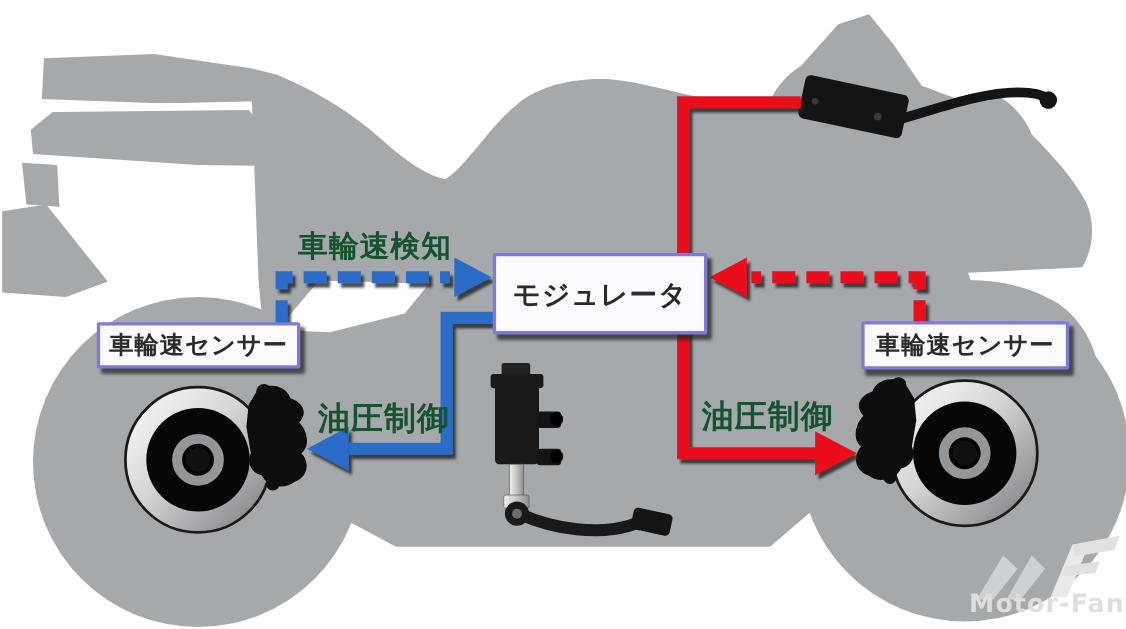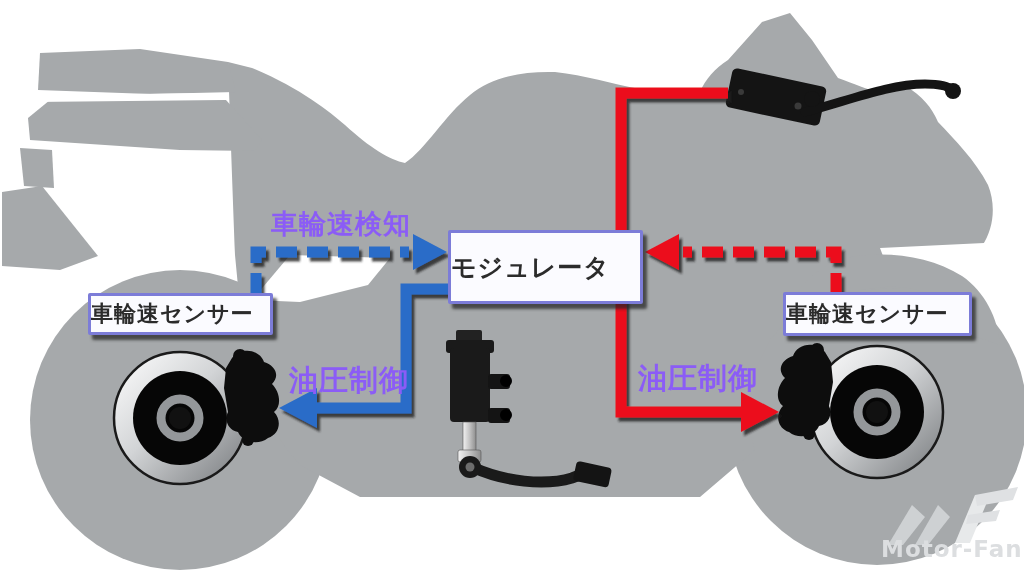--- a/index.html
+++ b/index.html
@@ -2,27 +2,27 @@
 <html><head>
 <meta charset="utf-8">
 <style>
   html,body{margin:0;padding:0;background:#fff;}
   #stage{
     position:relative;width:1024px;height:572px;background:#ffffff;overflow:hidden;
     font-family:"DejaVu Sans","Liberation Sans",sans-serif;
   }
   #art{position:absolute;left:0;top:0;z-index:1;}
   .lbl{
-    position:absolute;z-index:3;color:#8b5cf6;font-weight:bold;white-space:nowrap;
+    position:absolute;z-index:3;color:#14532d;font-weight:bold;white-space:nowrap;
     letter-spacing:1px;
   }
   .diagbox{
     position:absolute;z-index:2;background:#fbfbff;border:3px solid #7c7cd8;border-radius:2px;
     box-shadow:4px 5px 3px rgba(35,35,35,.72);
-    display:flex;align-items:center;justify-content:flex-start;
+    display:flex;align-items:center;justify-content:center;
     color:#2b2b2b;font-weight:bold;white-space:nowrap;letter-spacing:1px;
   }
   #modulator-box{left:448px;top:230px;width:189px;height:68px;font-size:25px;}
   #sensor-left-box{left:88px;top:293px;width:179px;height:36px;font-size:22px;}
   #sensor-right-box{left:783px;top:292px;width:183px;height:38px;font-size:22px;}
   #lbl-wheel-speed-detect{left:271px;top:206px;font-size:27px;}
   #lbl-lock-judge{left:464px;top:199px;font-size:27px;}
   #lbl-hyd-left{left:289px;top:361px;font-size:29px;}
   #lbl-hyd-right{left:638px;top:359px;font-size:29px;}
   #watermark-text{

